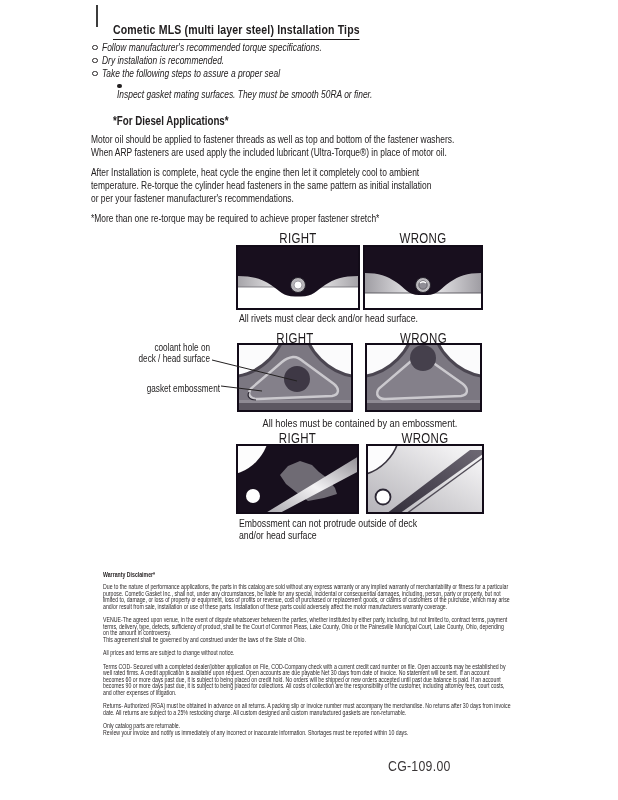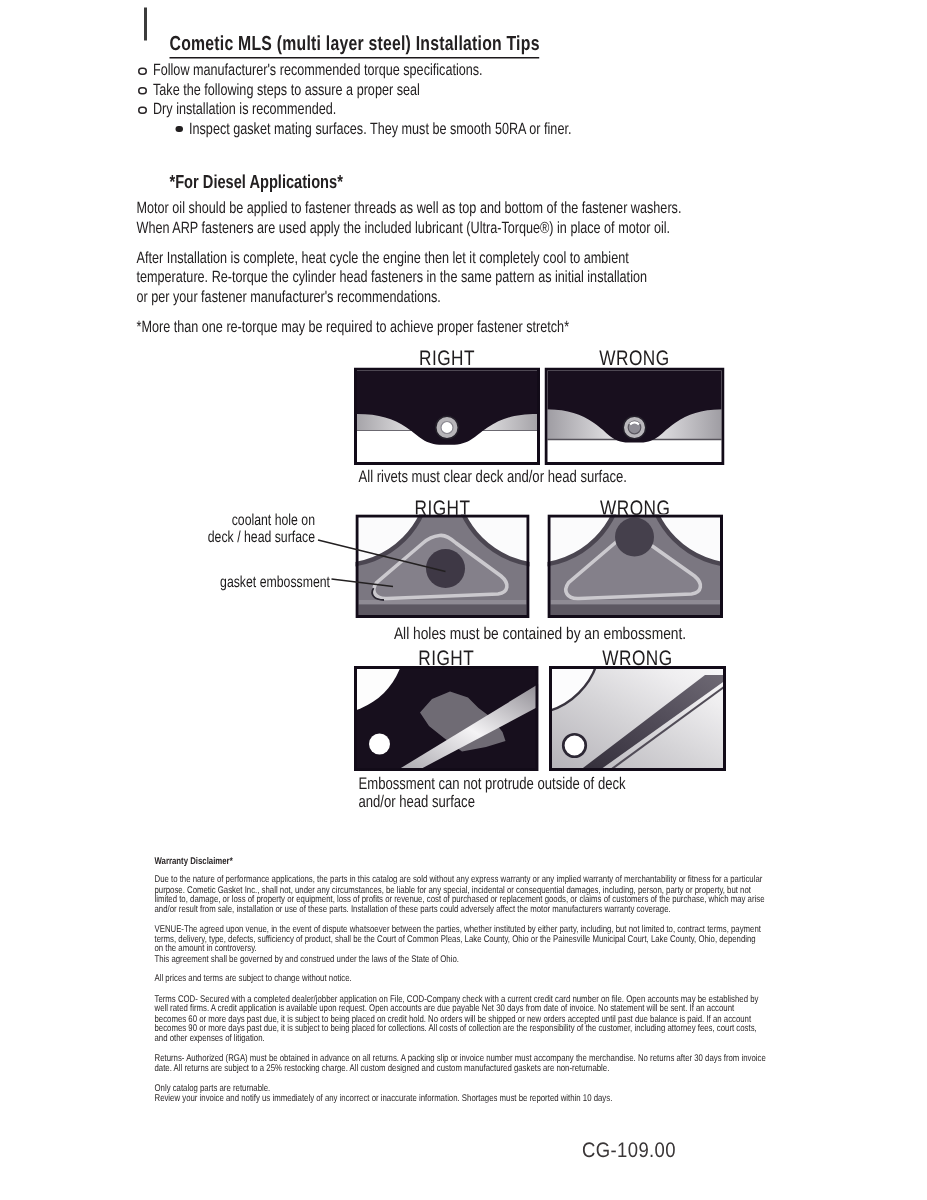--- a/index.html
+++ b/index.html
@@ -7,21 +7,21 @@
         font-family:"Liberation Sans","DejaVu Sans",sans-serif;color:#232021;}
   .abs{position:absolute;}
   
   .cx{transform:scaleX(0.78);transform-origin:0 0;white-space:pre-line;}
   .cx-c{transform:scaleX(0.82);transform-origin:50% 0;}
   .cx-r{transform:scaleX(0.78);transform-origin:100% 0;white-space:pre-line;}
   .title{font-size:13.5px;font-weight:bold;letter-spacing:.2px;display:inline-block;
          border-bottom:1.6px solid #1c191b;padding-bottom:2px;}
   .body-txt{font-size:10.8px;line-height:13px;width:600px;}
   .tips-row{display:flex;height:13px;align-items:flex-start;}
-  .tips-row.sub{margin-left:25px;}
+  .tips-row.sub{margin-left:25px;flex-direction:column;}
   .b-open{width:3.5px;height:3.5px;border:1px solid #2a2628;border-radius:50%;
           margin:3.5px 4px 0 0;flex:none;}
   .b-dot{width:4.5px;height:4.5px;background:#232021;border-radius:50%;
          margin:3.5px 4px 0 0;flex:none;}
   .tip-text{display:inline-block;white-space:nowrap;font-size:10.8px;line-height:13px;
             transform:scaleX(0.78);transform-origin:0 0;}
   .h2{font-size:12.5px;font-weight:bold;}
   .dlabel{font-size:14px;letter-spacing:.4px;text-align:center;color:#1f1c1e;}
   .caption{font-size:11.2px;line-height:12px;}
   .ann{font-size:10.5px;line-height:11px;text-align:right;color:#1c1a1b;}
@@ -41,32 +41,32 @@
 <body>
 
 <div class="page">
 
   <div class="abs corner-mark" style="left:96px;top:5px;"></div>
 
   <div class="abs" style="left:113px;top:20px;">
     <span class="title cx">Cometic MLS (multi layer steel) Installation Tips</span>
   </div>
 
-  <div class="abs" style="left:92px;top:41px;">
+  <div class="abs" style="left:92px;top:41px;font-style:italic;">
     <div class="tips-row">
       <span class="b-open"></span>
       <span class="tip-text">Follow manufacturer's recommended torque specifications.</span>
     </div>
     <div class="tips-row">
       <span class="b-open"></span>
-      <span class="tip-text">Take the following steps to assure a proper seal</span>
+      <span class="tip-text">Dry installation is recommended.</span>
     </div>
     <div class="tips-row">
       <span class="b-open"></span>
-      <span class="tip-text">Dry installation is recommended.</span>
+      <span class="tip-text">Take the following steps to assure a proper seal</span>
     </div>
     <div class="tips-row sub">
       <span class="b-dot"></span>
       <span class="tip-text">Inspect gasket mating surfaces.  They must be smooth 50RA or finer.</span>
     </div>
   </div>
 
   <div class="abs h2 cx" style="left:113px;top:114px;width:400px;">*For Diesel Applications*</div>
   <div class="abs body-txt cx" style="left:91px;top:133px;">Motor oil should be applied to fastener threads as well as top and bottom of the fastener washers.
 When ARP fasteners are used apply the included lubricant (Ultra-Torque®) in place of motor oil.</div>

